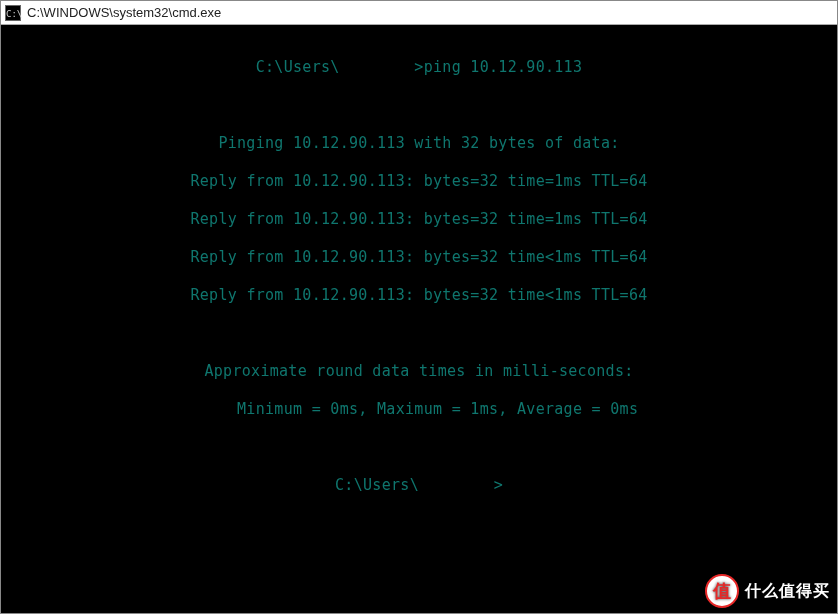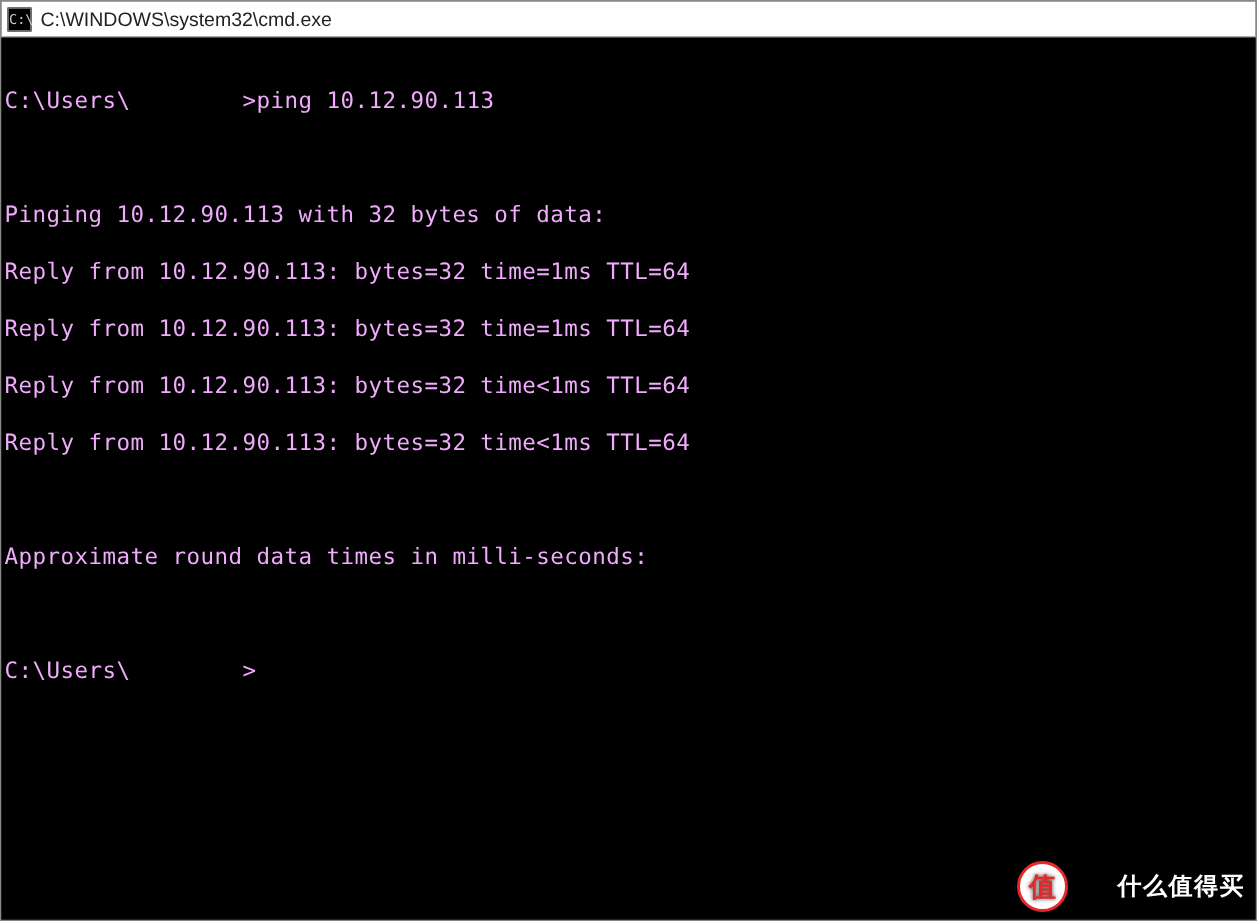--- a/index.html
+++ b/index.html
@@ -37,28 +37,29 @@
       color: #ccc;
       font-family: monospace;
       font-size: 9px;
       line-height: 16px;
       text-align: center;
       border: 1px solid #666;
     }
     .console {
       flex: 1;
       background: #000;
-      color: #f0abfc;
+      color: #0f766e;
       font-family: "SimSun", "NSimSun", "Consolas", monospace;
       font-size: 15px;
       line-height: 19px;
       padding: 14px 2px 2px 2px;
       white-space: pre;
       overflow: hidden;
       letter-spacing: 0.3px;
+      text-align: center;
     }
     .line { display: block; min-height: 19px; }
     .redact {
       display: inline-block;
       background: #000;
       color: #000;
       user-select: none;
     }
     .watermark {
       position: absolute;
@@ -78,40 +79,41 @@
       border-radius: 50%;
       background: #fff;
       color: #e62828;
       font-size: 18px;
       font-weight: bold;
       display: flex;
       align-items: center;
       justify-content: center;
       border: 2px solid #e62828;
     }
-    .wm-text { font-size: 16px; letter-spacing: 1px; margin-left: 27px; }
+    .wm-text { font-size: 16px; letter-spacing: 1px; }
   </style>
 </head>
 <body>
 
 <div class="window">
   <div class="title-bar">
     <span class="title-icon">C:\</span>
     <span>C:\WINDOWS\system32\cmd.exe</span>
   </div>
   <div class="console">
 <span class="line"><span>C:\Users\</span><span class="redact">        </span><span>&gt;ping 10.12.90.113</span></span>
 <span class="line"></span>
 <span class="line">Pinging 10.12.90.113 with 32 bytes of data:</span>
 <span class="line">Reply from 10.12.90.113: bytes=32 time=1ms TTL=64</span>
 <span class="line">Reply from 10.12.90.113: bytes=32 time=1ms TTL=64</span>
 <span class="line">Reply from 10.12.90.113: bytes=32 time&lt;1ms TTL=64</span>
 <span class="line">Reply from 10.12.90.113: bytes=32 time&lt;1ms TTL=64</span>
 <span class="line"></span>
 <span class="line">Approximate round data times in milli-seconds:</span>
+<span class="line">    Minimum = 0ms, Maximum = 1ms, Average = 0ms</span>
 <span class="line"></span>
 <span class="line"><span>C:\Users\</span><span class="redact">        </span><span>&gt;</span></span>
 <span class="line"></span>
 
 
 
 
 
 
 

